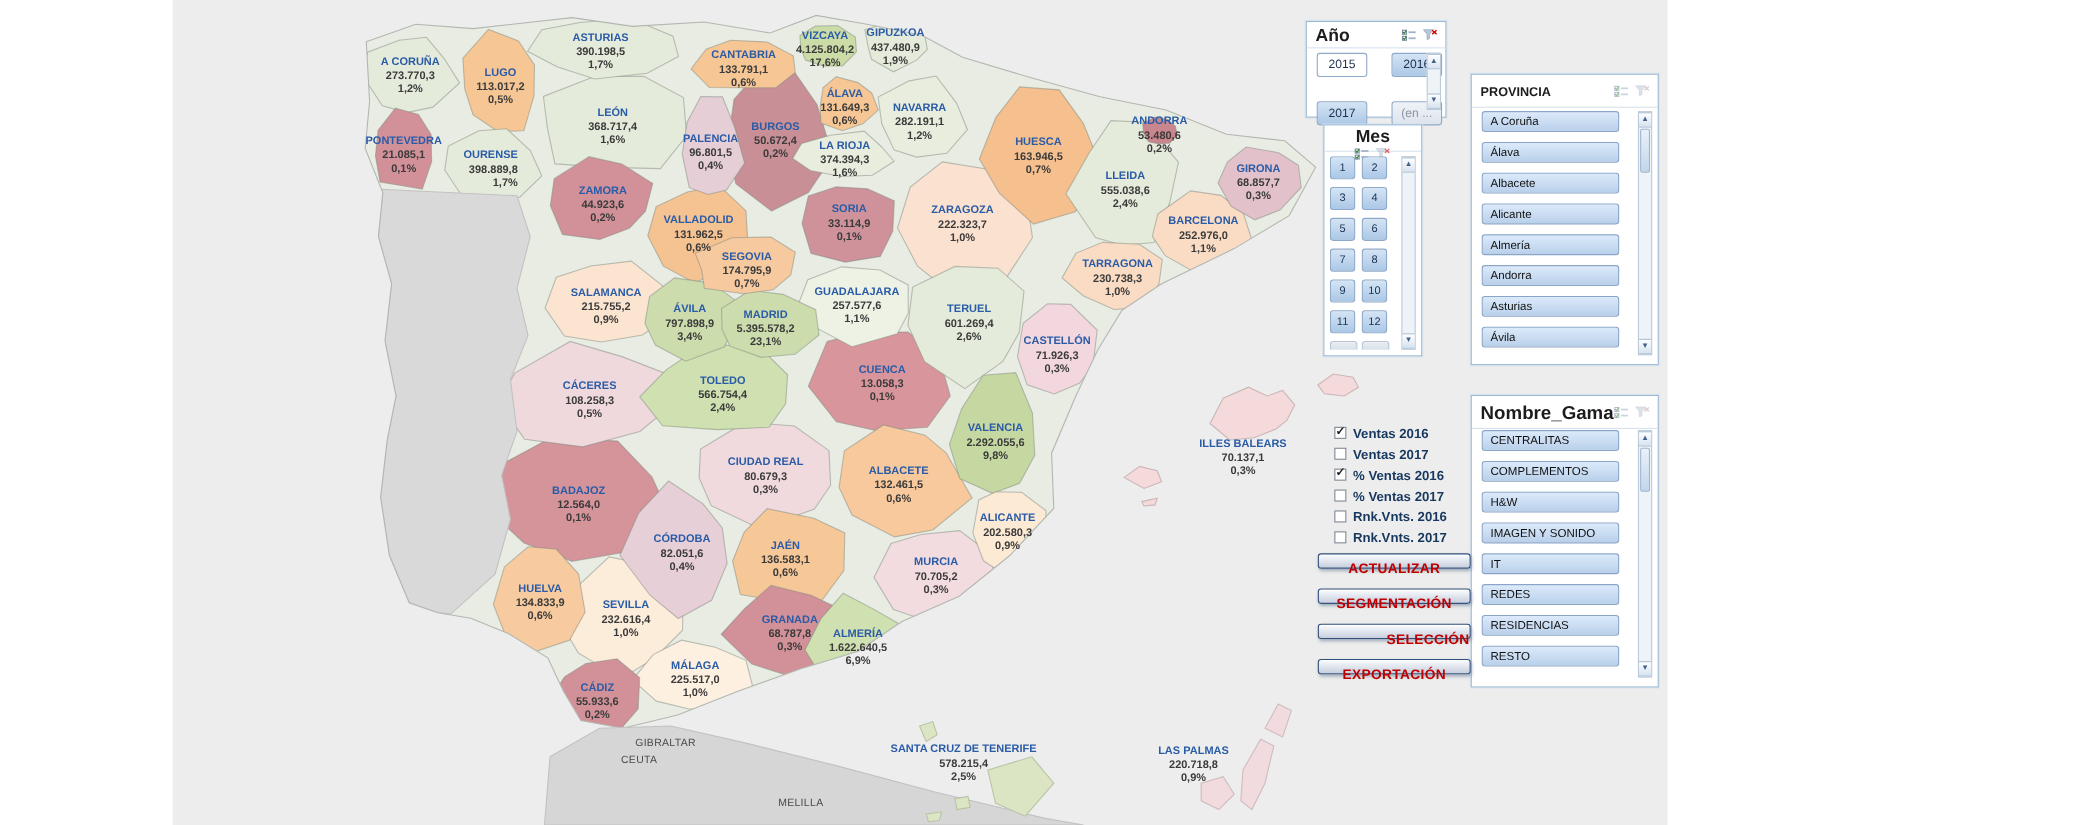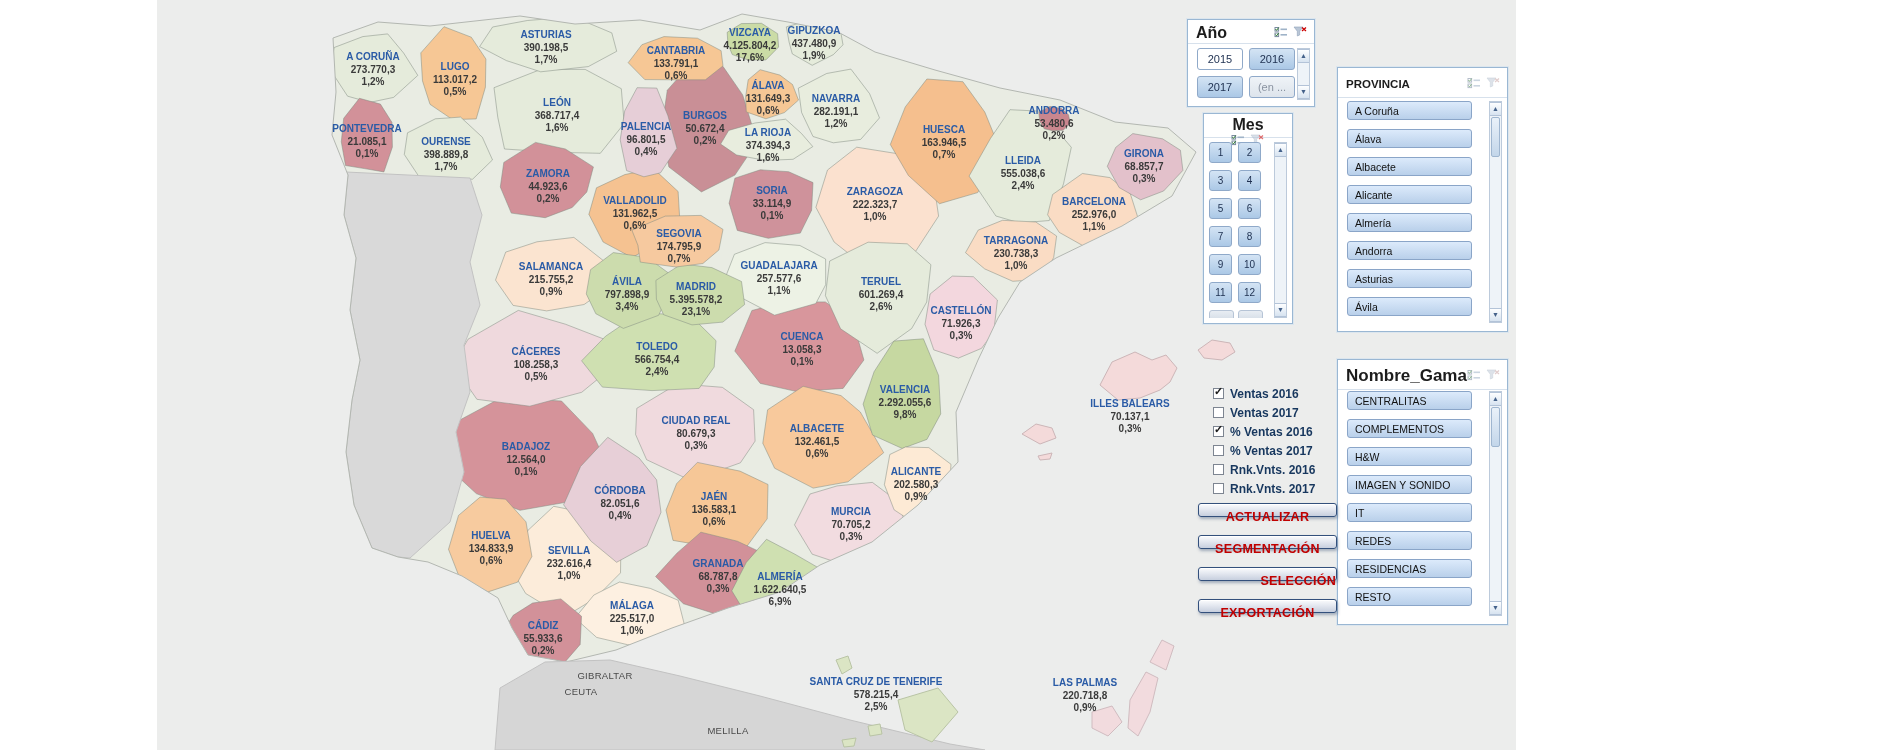--- a/index.html
+++ b/index.html
@@ -181,21 +181,21 @@
       <div class="prov" style="left: 557px; top: 97px;">
         <div class="n">LEÓN</div>
         <div class="v">368.717,4</div>
         <div class="p">1,6%</div>
       </div>
       <div class="prov" style="left: 367px; top: 123px;">
         <div class="n">PONTEVEDRA</div>
         <div class="v">21.085,1</div>
         <div class="p">0,1%</div>
       </div>
-      <div class="prov" style="left: 446px; top: 136px;">
+      <div class="prov" style="left: 446px; top: 136px; text-align: right;">
         <div class="n">OURENSE</div>
         <div class="v">398.889,8</div>
         <div class="p">1,7%</div>
       </div>
       <div class="prov" style="left: 548px; top: 168px;">
         <div class="n">ZAMORA</div>
         <div class="v">44.923,6</div>
         <div class="p">0,2%</div>
       </div>
       <div class="prov" style="left: 635px; top: 195px;">
@@ -398,21 +398,21 @@
             </svg>
           </span>
         <span class="picon">
             <svg width="14" height="12">
               <path d="M1 1h9l-3.3 4.2V9l-2.4 1V5.2Z" fill="#b9c6d6" stroke="#8fa3bb" stroke-width=".6"></path>
               <path d="M9 1.5l4 3.5M13 1.5L9 5" stroke="#cc0000" stroke-width="1.3"></path>
             </svg>
           </span>
       </span>
     </div>
-    <div id="ano-items" style="position:absolute;left:9px;top:28px;display:grid;grid-template-columns:46px 46px;grid-auto-rows:22px;gap:6px;">
+    <div id="ano-items" style="position:absolute;left:9px;top:28px;display:grid;grid-template-columns:46px 46px;grid-auto-rows:22px;gap:22px;">
         <div class="sl-item sl-unsel">2015</div>
         <div class="sl-item sl-sel">2016</div>
         <div class="sl-item sl-sel">2017</div>
         <div class="sl-item sl-blank">(en ...</div>
       </div>
     <div class="vscroll" style="right:4px;top:28px;bottom:6px;">
       <span class="sarr">▲</span>
       <span class="sarr">▼</span>
     </div>
   </div>

